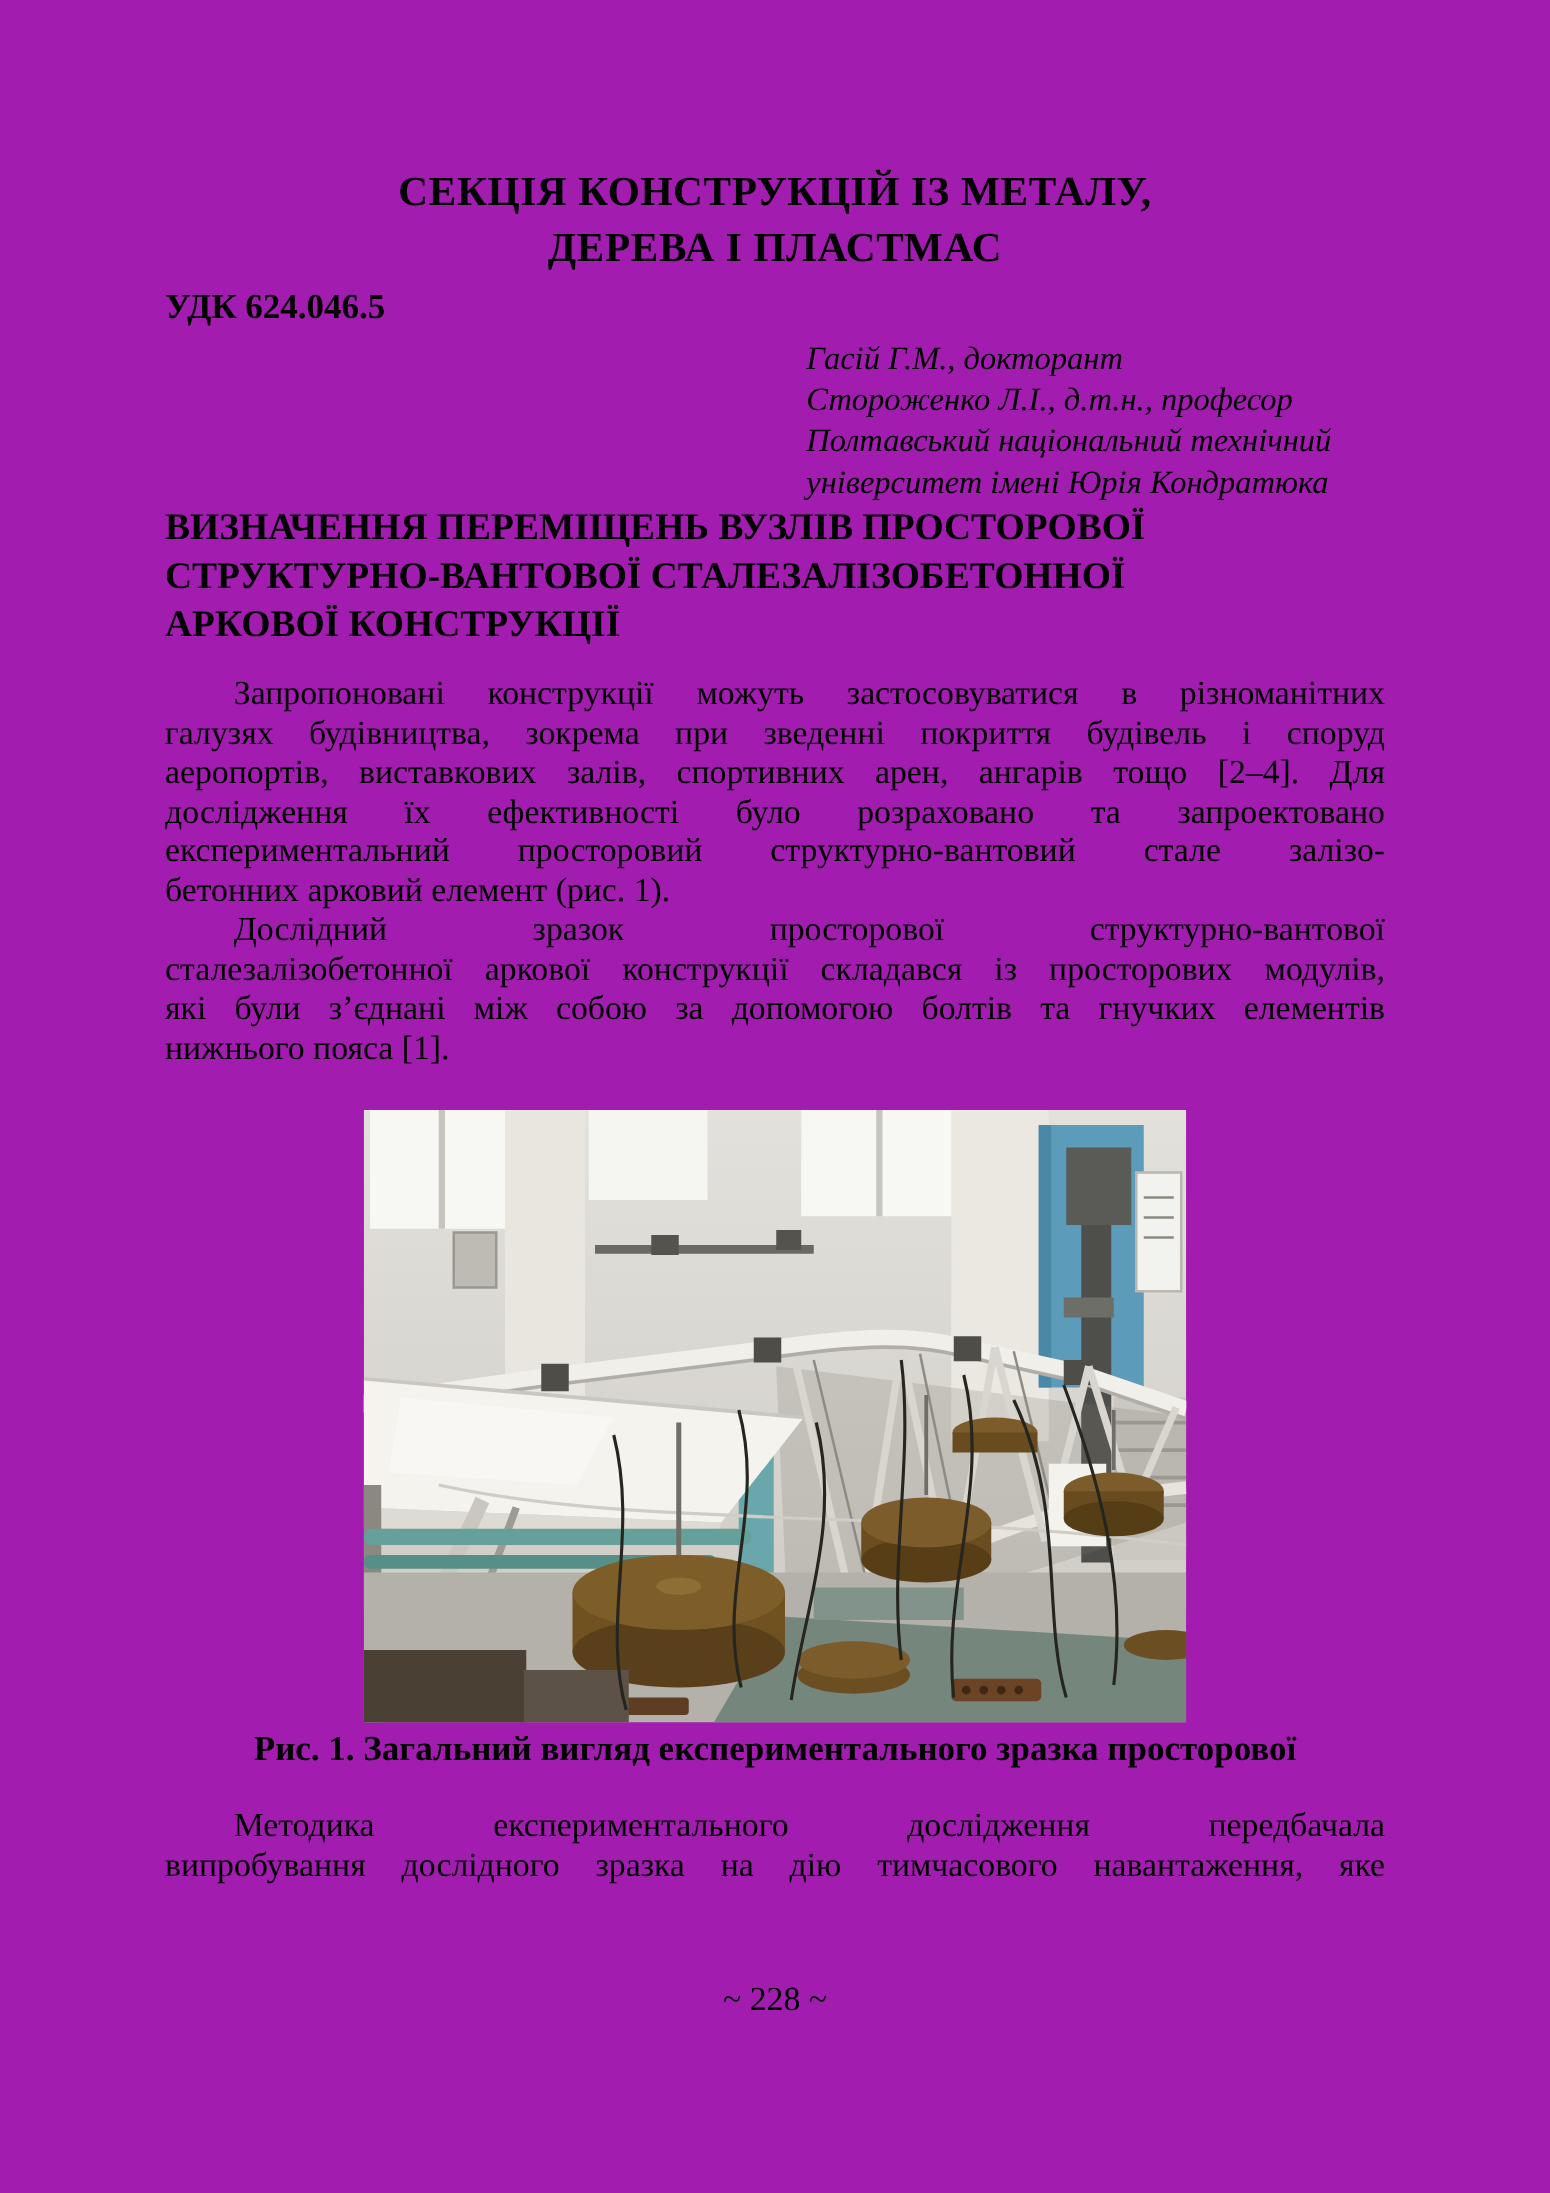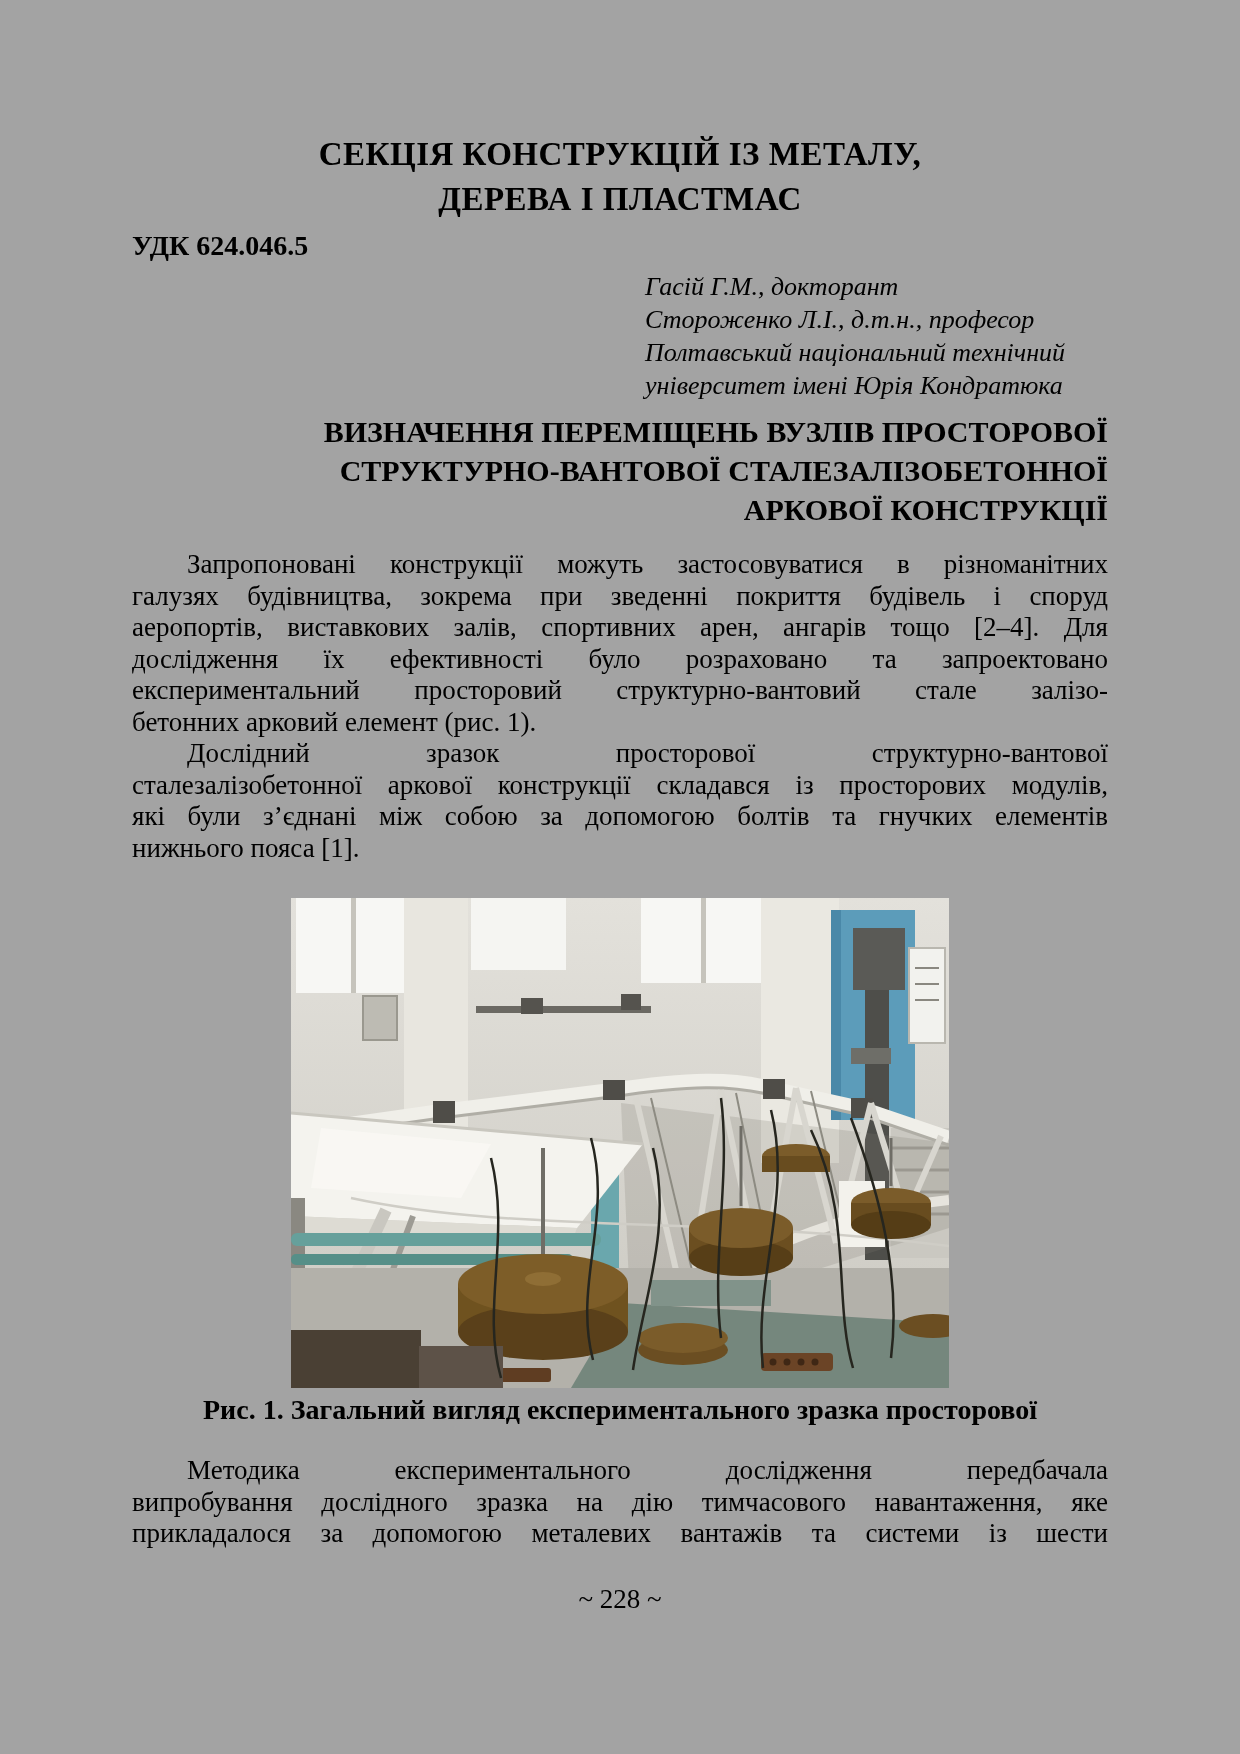--- a/index.html
+++ b/index.html
@@ -1,20 +1,20 @@
 <!DOCTYPE html>
 <html><head>
 <meta charset="utf-8">
 <style>
   html,body{margin:0;padding:0;background:#888;}
   .page{
     position:relative;
     width:1240px;height:1754px;
     margin:0 auto;
-    background:#a3a3a3;
+    background:#a21caf;
     font-family:"Liberation Serif","DejaVu Serif",serif;
     color:#000;
     overflow:hidden;
   }
   .content{padding:0 132px;}
   .section-title{
     padding-top:132px;
     text-align:center;
     font-weight:bold;
     font-size:33px;
@@ -28,22 +28,21 @@
     line-height:32px;
   }
   .authors{
     margin-top:8px;
     margin-left:513px;
     font-style:italic;
     font-size:26px;
     line-height:33px;
   }
   .paper-title{
-    margin-top:10px;
-    text-align:right;
+    text-align:left;
     font-weight:bold;
     font-size:30px;
     line-height:39px;
   }
   .body-block{margin-top:20px;font-size:27px;line-height:31.5px;}
   .bl{
     text-align:justify;
     text-align-last:justify;
     white-space:normal;
     height:31.5px;
@@ -248,19 +247,18 @@
       </svg>
 
       <div class="caption">
         <div>Рис. 1. Загальний вигляд експериментального зразка просторової</div>
       </div>
     </div>
 
     <div class="body-block p3">
       <div class="bl first">Методика експериментального дослідження передбачала</div>
       <div class="bl">випробування дослідного зразка на дію тимчасового навантаження, яке</div>
-      <div class="bl">прикладалося за допомогою металевих вантажів та системи із шести</div>
     </div>
 
   </div>
 
   <div class="footer">~ 228 ~</div>
 </div>
 
 </body></html>

